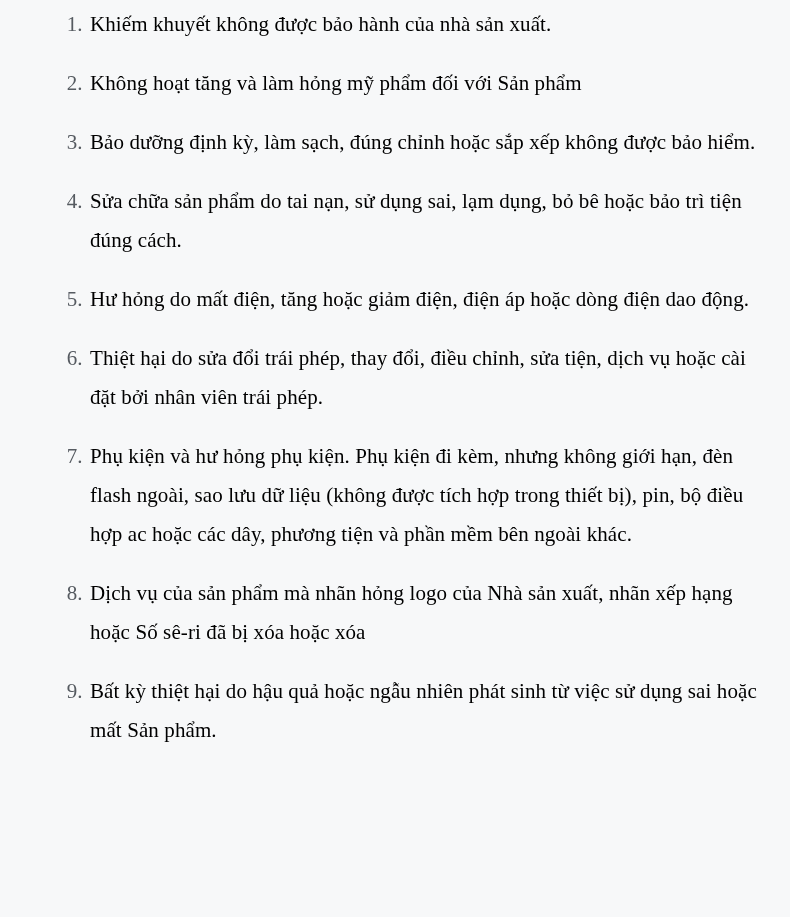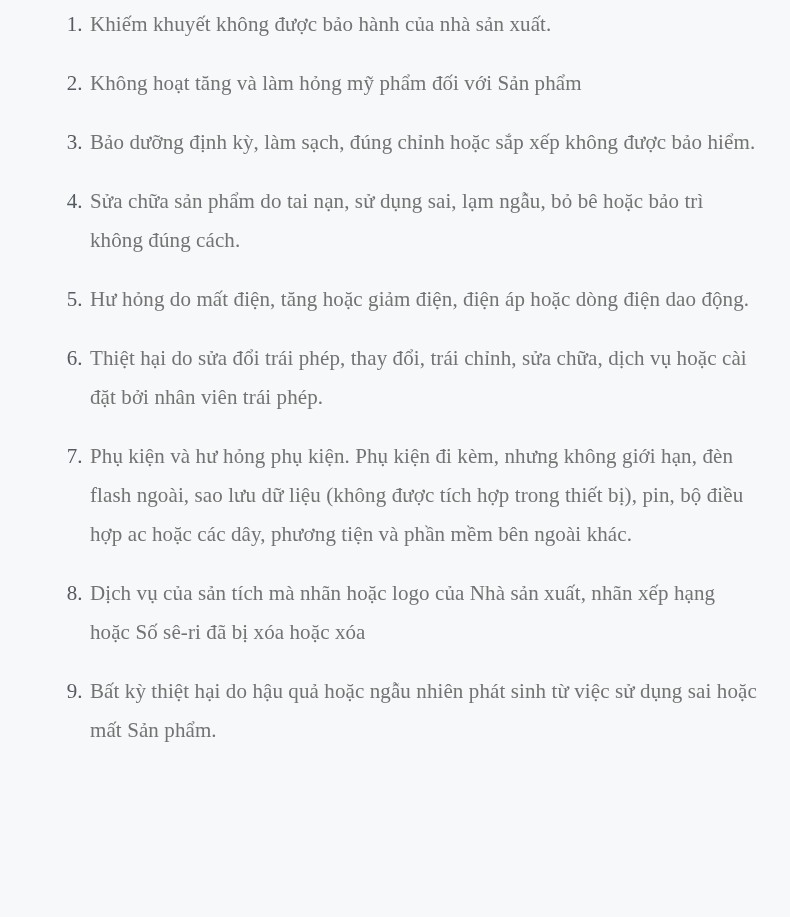--- a/index.html
+++ b/index.html
@@ -20,38 +20,38 @@
     padding-top: 5px;
   }
   ol.exclusions {
     margin: 0;
     padding: 0 32px 0 88px;
     list-style: decimal outside;
   }
   ol.exclusions li {
     font-size: 21px;
     line-height: 39px;
-    color: #737373;
+    color: #000000;
     margin: 0 0 20px 0;
     padding-left: 2px;
     text-align: left;
     letter-spacing: 0.1px;
   }
   ol.exclusions li::marker {
     color: #565b61;
   }
 </style>
 </head>
 <body>
 
 <main class="doc">
   <ol class="exclusions">
     <li>Khiếm khuyết không được bảo hành của nhà sản xuất.</li>
     <li>Không hoạt tăng và làm hỏng mỹ phẩm đối với Sản phẩm</li>
     <li>Bảo dưỡng định kỳ, làm sạch, đúng chỉnh hoặc sắp xếp không được bảo hiểm.</li>
-    <li>Sửa chữa sản phẩm do tai nạn, sử dụng sai, lạm ngẫu, bỏ bê hoặc bảo trì không đúng cách.</li>
+    <li>Sửa chữa sản phẩm do tai nạn, sử dụng sai, lạm dụng, bỏ bê hoặc bảo trì tiện đúng cách.</li>
     <li>Hư hỏng do mất điện, tăng hoặc giảm điện, điện áp hoặc dòng điện dao động.</li>
-    <li>Thiệt hại do sửa đổi trái phép, thay đổi, trái chỉnh, sửa chữa, dịch vụ hoặc cài đặt bởi nhân viên trái phép.</li>
+    <li>Thiệt hại do sửa đổi trái phép, thay đổi, điều chỉnh, sửa tiện, dịch vụ hoặc cài đặt bởi nhân viên trái phép.</li>
     <li>Phụ kiện và hư hỏng phụ kiện. Phụ kiện đi kèm, nhưng không giới hạn, đèn flash ngoài, sao lưu dữ liệu (không được tích hợp trong thiết bị), pin, bộ điều hợp ac hoặc các dây, phương tiện và phần mềm bên ngoài khác.</li>
-    <li>Dịch vụ của sản tích mà nhãn hoặc logo của Nhà sản xuất, nhãn xếp hạng hoặc Số sê-ri đã bị xóa hoặc xóa</li>
+    <li>Dịch vụ của sản phẩm mà nhãn hỏng logo của Nhà sản xuất, nhãn xếp hạng hoặc Số sê-ri đã bị xóa hoặc xóa</li>
     <li>Bất kỳ thiệt hại do hậu quả hoặc ngẫu nhiên phát sinh từ việc sử dụng sai hoặc mất Sản phẩm.</li>
   </ol>
 </main>
 
 </body></html>

